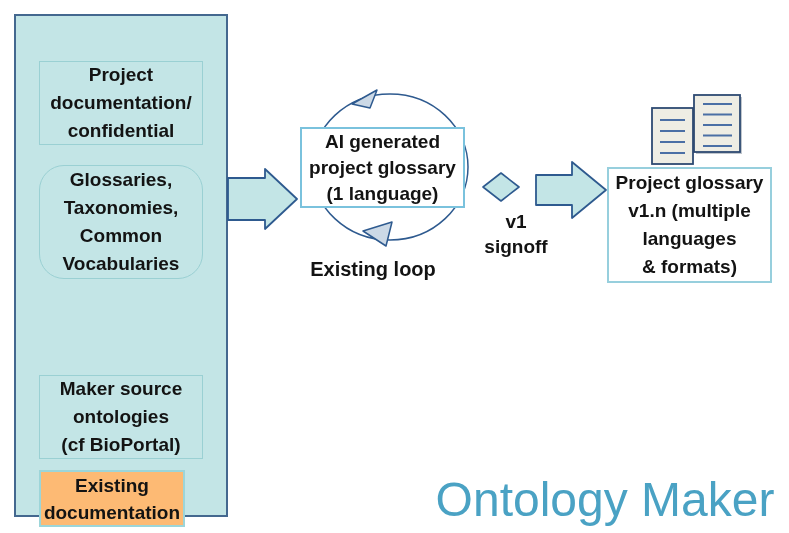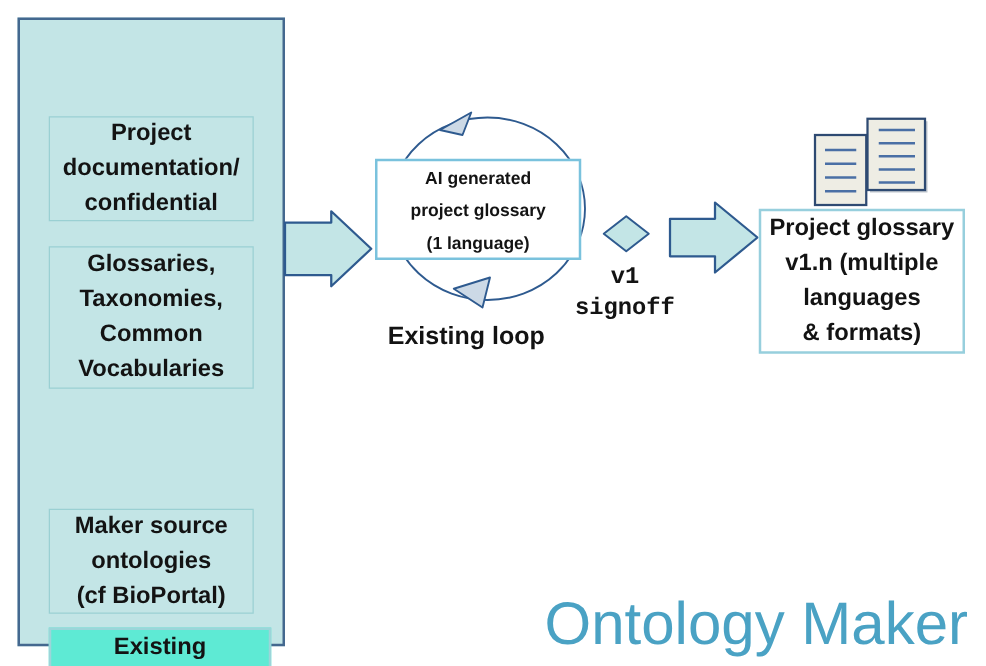--- a/index.html
+++ b/index.html
@@ -11,49 +11,49 @@
   .pre{white-space:pre-line;}
   
   .panel{
     left:14px;top:14px;width:214px;height:503px;
     background:#c3e5e6;border:2px solid #44688f;box-sizing:border-box;
   }
   .src-box{
     left:39px;width:164px;box-sizing:border-box;
     background:#c3e5e6;border:1.5px solid #9ad0d3;
     display:flex;align-items:center;justify-content:center;text-align:center;
-    font-weight:700;font-size:19px;line-height:28px;margin-top:32px;
+    font-weight:700;font-size:19px;line-height:28px;
   }
   .src-box.b1{top:61px;height:84px;}
-  .src-box.b2{top:165px;height:114px;}
+  .src-box.b2{top:165px;height:114px;border-radius:25px;}
   .src-box.b3{top:293px;height:57px;line-height:27px;}
   .src-box.b4{top:375px;height:84px;}
-  .src-box.b5{top:470px;height:57px;width:178px;background:#5eead4;border:2px solid #9cd5d9;line-height:27px;}
+  .src-box.b5{top:470px;height:57px;width:146px;background:#fdba74;border:2px solid #9cd5d9;line-height:27px;}
   
   .shapes{left:0;top:0;width:789px;height:533px;pointer-events:none;}
   
   .ai-box{
     left:300px;top:127px;width:165px;height:81px;box-sizing:border-box;
     background:#ffffff;border:2px solid #7ac2dd;
     display:flex;align-items:center;justify-content:center;text-align:center;
-    font-weight:700;font-size:14px;line-height:26px;
+    font-weight:700;font-size:19px;line-height:26px;
   }
   .out-box{
     left:607px;top:167px;width:165px;height:116px;box-sizing:border-box;
     background:#ffffff;border:2px solid #97cfdd;
     display:flex;align-items:center;justify-content:center;text-align:center;
     font-weight:700;font-size:19px;line-height:28px;
   }
   .feedback-label{
     left:293px;top:257px;width:160px;text-align:center;
     font-weight:700;font-size:20px;line-height:24px;
   }
   .decision-label{
-    left:440px;top:209px;width:120px;text-align:center;
-    font-weight:700;font-size:19px;line-height:25px;font-family:Liberation Mono, monospace;
+    left:456px;top:209px;width:120px;text-align:center;
+    font-weight:700;font-size:19px;line-height:25px;
   }
   .brand{
     left:420px;top:450px;width:370px;text-align:center;
     font-size:48px;line-height:56px;color:#4aa2c4;font-weight:400;margin-top:22px;
   }
 </style>
 </head>
 <body>
 
 <div class="stage">

